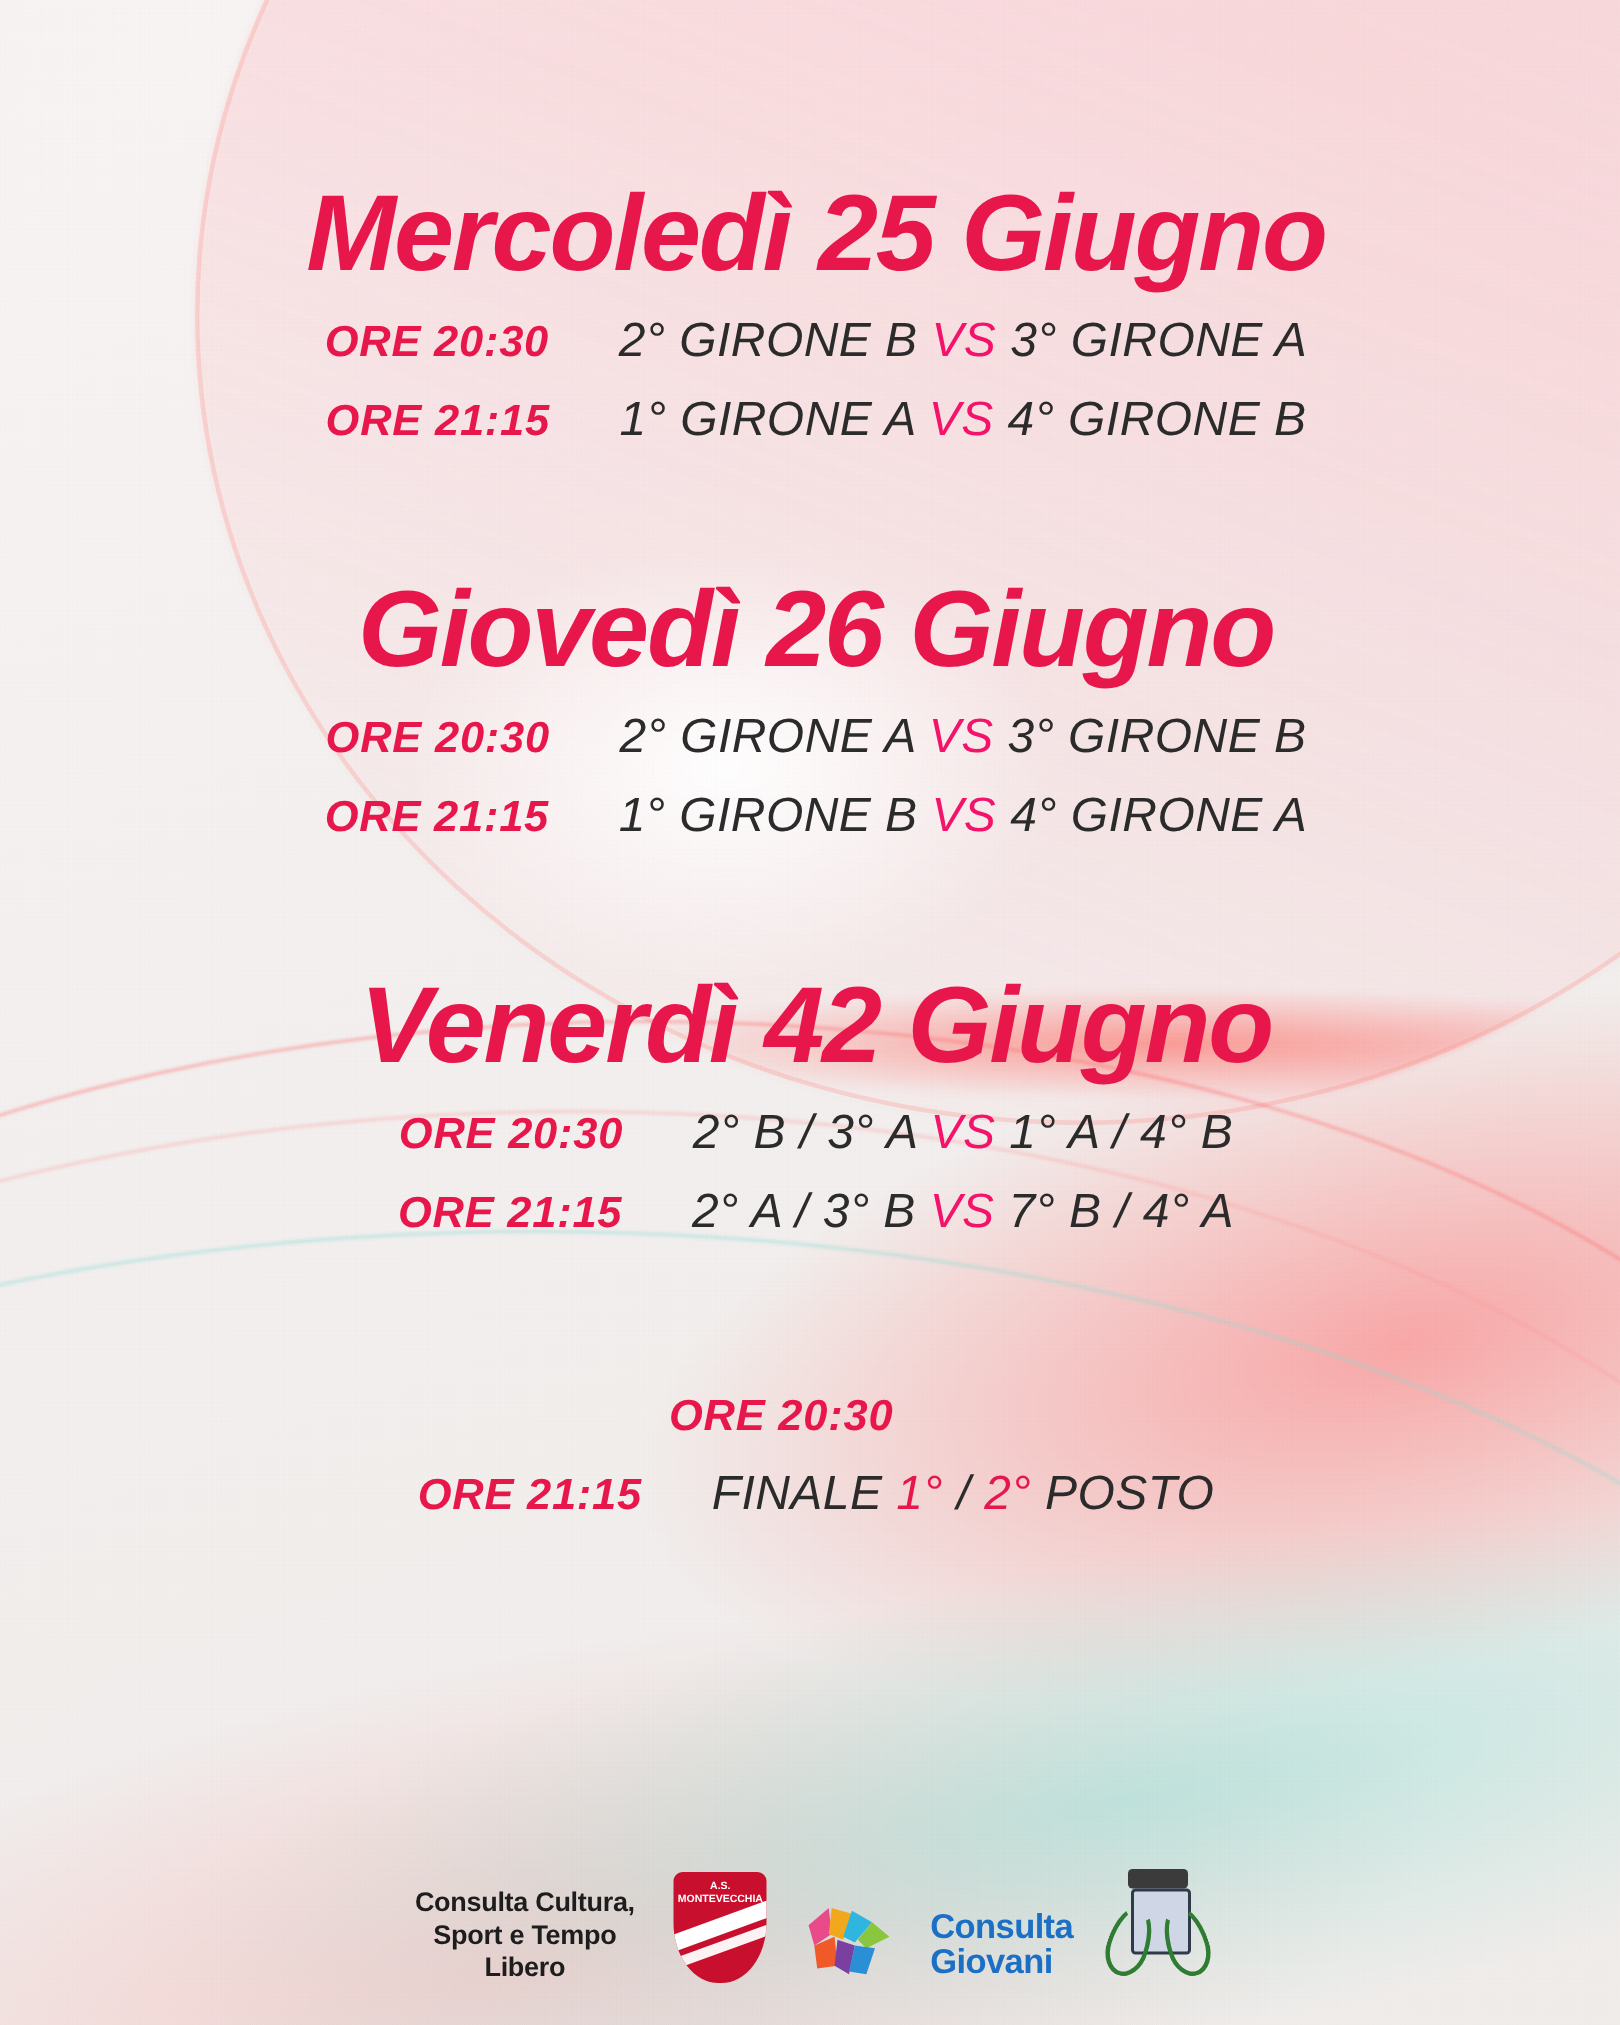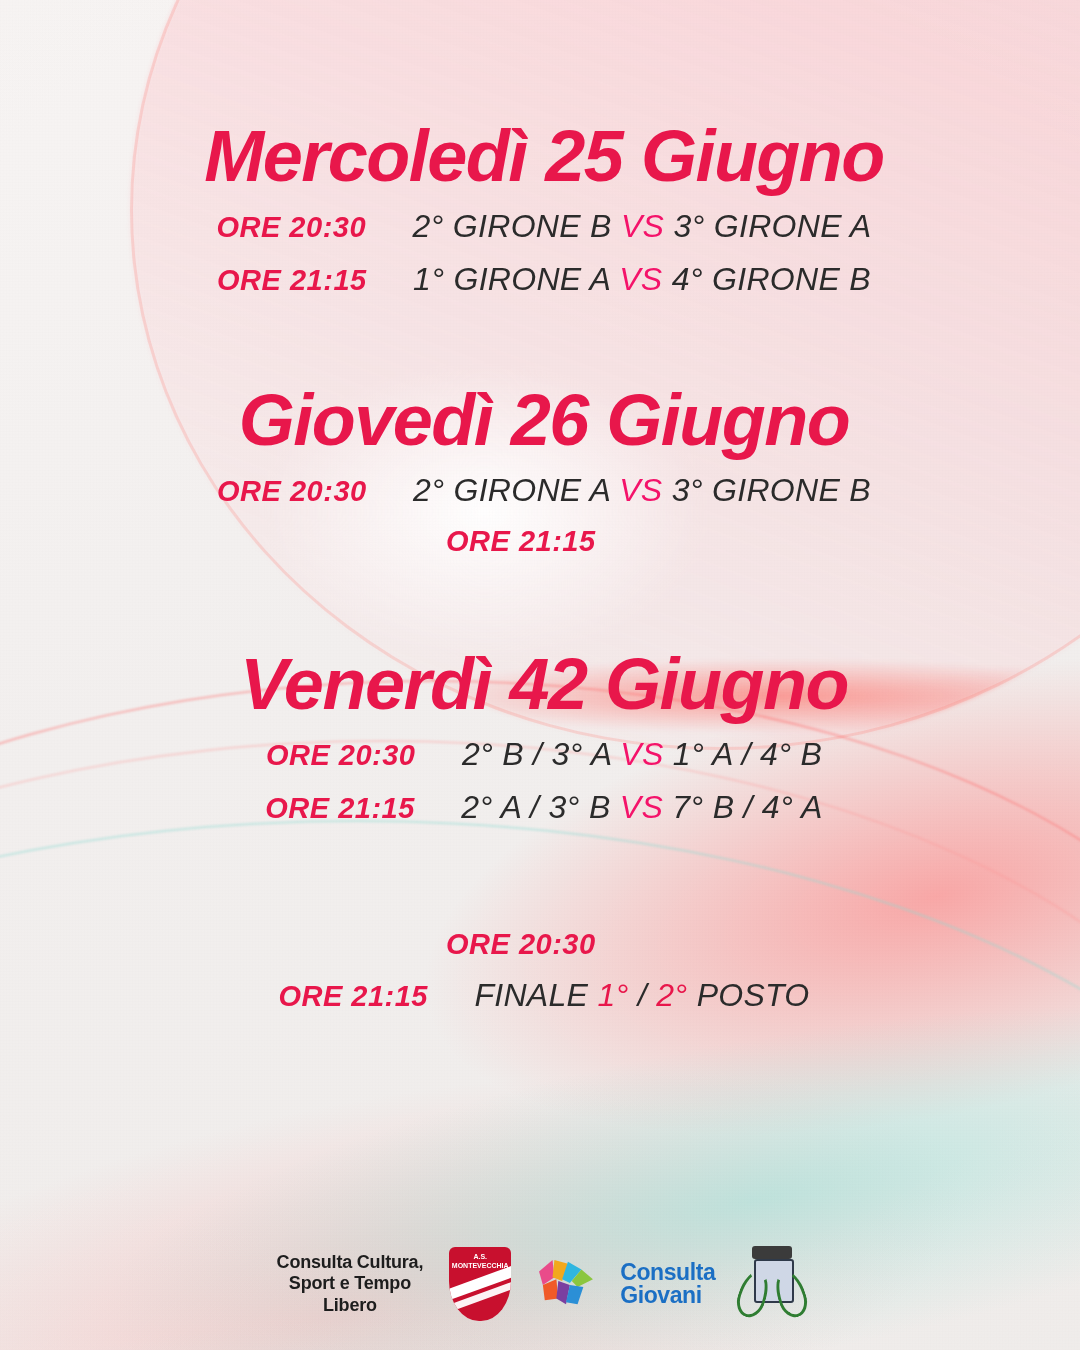--- a/index.html
+++ b/index.html
@@ -113,21 +113,21 @@
 
   
   #day-0{top:120px;}
   #day-1{top:384px;}
   #day-2{top:648px;}
   #day-3{top:912px;}
 
   
   .footer{
     position:absolute;left:0;bottom:28px;width:1080px;
-    display:flex;align-items:center;justify-content:center;gap:26px;
+    display:flex;align-items:flex-end;justify-content:center;gap:26px;
   }
   .consulta-cultura{
     color:#1d1d1d;font-weight:bold;font-size:18px;line-height:1.18;text-align:center;
     letter-spacing:-0.2px;
   }
   .crest{
     width:62px;height:74px;position:relative;
   }
   .shield{
     width:62px;height:74px;
@@ -210,20 +210,25 @@
       <div class="row">
         <span class="time">ORE 20:30</span>
         <span class="match">
           <span>2° GIRONE A</span>
           <span class="vs">VS</span>
           <span>3° GIRONE B</span>
         </span>
       </div>
       <div class="row">
         <span class="time">ORE 21:15</span>
+        <span class="match">
+          <span>1° GIRONE B</span>
+          <span class="vs">VS</span>
+          <span>4° GIRONE A</span>
+        </span>
       </div>
     </div>
   </section>
 
   <section class="day" id="day-2">
     <h2 class="day-title">Venerdì 42 Giugno</h2>
     <div class="rows">
       <div class="row">
         <span class="time">ORE 20:30</span>
         <span class="match">

